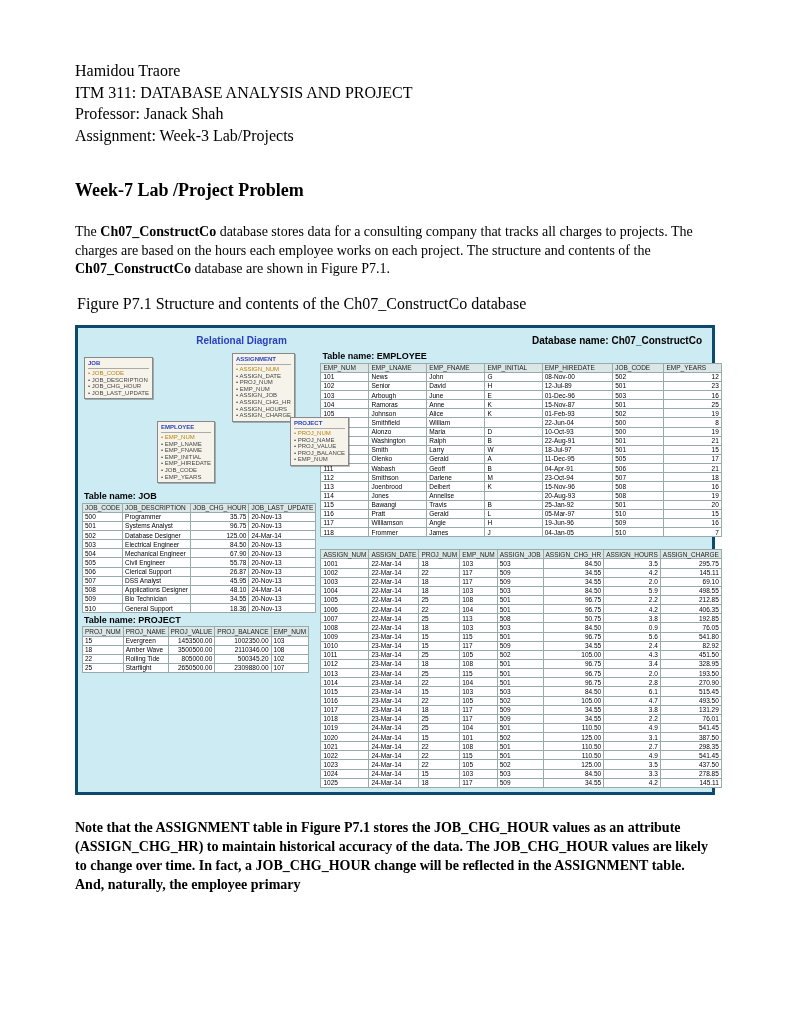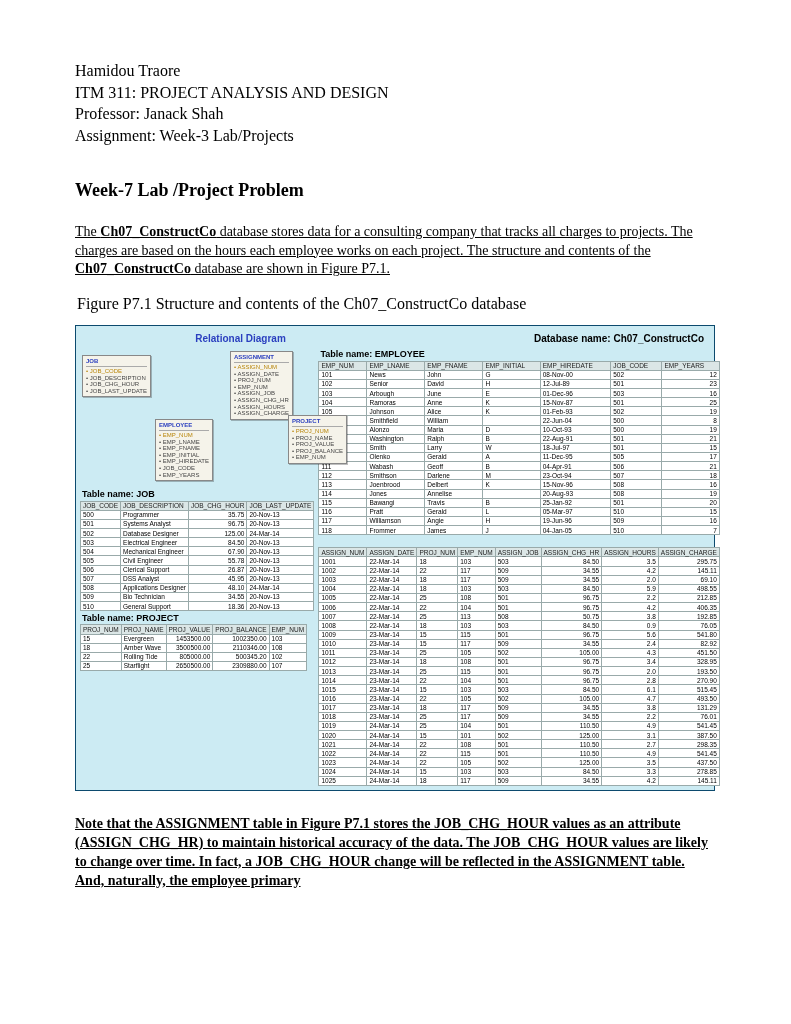--- a/index.html
+++ b/index.html
@@ -9,27 +9,27 @@
     margin: 0;
     padding: 60px 75px;
     width: 791px;
     background: #fff;
     color: #000;
     line-height: 1.35;
   }
   .header-line { font-size: 16px; }
   h1 { font-size: 18px; font-weight: bold; margin: 32px 0 20px; }
   h2 { font-size: 16px; font-weight: normal; margin: 14px 2px 10px; }
-  p { margin: 10px 0; font-size: 14px; text-decoration: underline; }
+  p { margin: 10px 0; font-size: 14px; }
   b { font-weight: bold; }
 
   
   .figure {
     background: #ccebf3;
-    border: 1px solid #0c4a6e;
+    border: 3px solid #0c4a6e;
     padding: 4px;
     font-family: Arial, Helvetica, sans-serif;
     font-size: 8px;
     position: relative;
     width: 640px;
     margin: 6px 0 24px;
   }
   .figure .top-labels {
     display: flex;
     justify-content: space-between;
@@ -82,21 +82,21 @@
     font-weight: normal;
     color:#222;
   }
   table.datagrid td.num { text-align: right; }
   .proj-wrap table.datagrid { width:auto; }
 </style>
 </head>
 <body>
 
 <div class="header-line">Hamidou Traore</div>
-<div class="header-line">ITM 311: PROJECT ANALYSIS AND DESIGN</div>
+<div class="header-line">ITM 311: DATABASE ANALYSIS AND PROJECT</div>
 <div class="header-line">Professor: Janack Shah</div>
 <div class="header-line">Assignment: Week-3 Lab/Projects</div>
 
 <h1>Week-7 Lab /Project Problem</h1>
 
 <p>
   <span>The </span><b>Ch07_ConstructCo</b><span> database stores data for a consulting company that tracks all charges to projects. The charges are based on the hours each employee works on each project. The structure and contents of the </span><b>Ch07_ConstructCo</b><span> database are shown in Figure P7.1.</span>
 </p>
 
 <h2>Figure P7.1 Structure and contents of the Ch07_ConstructCo database</h2>

